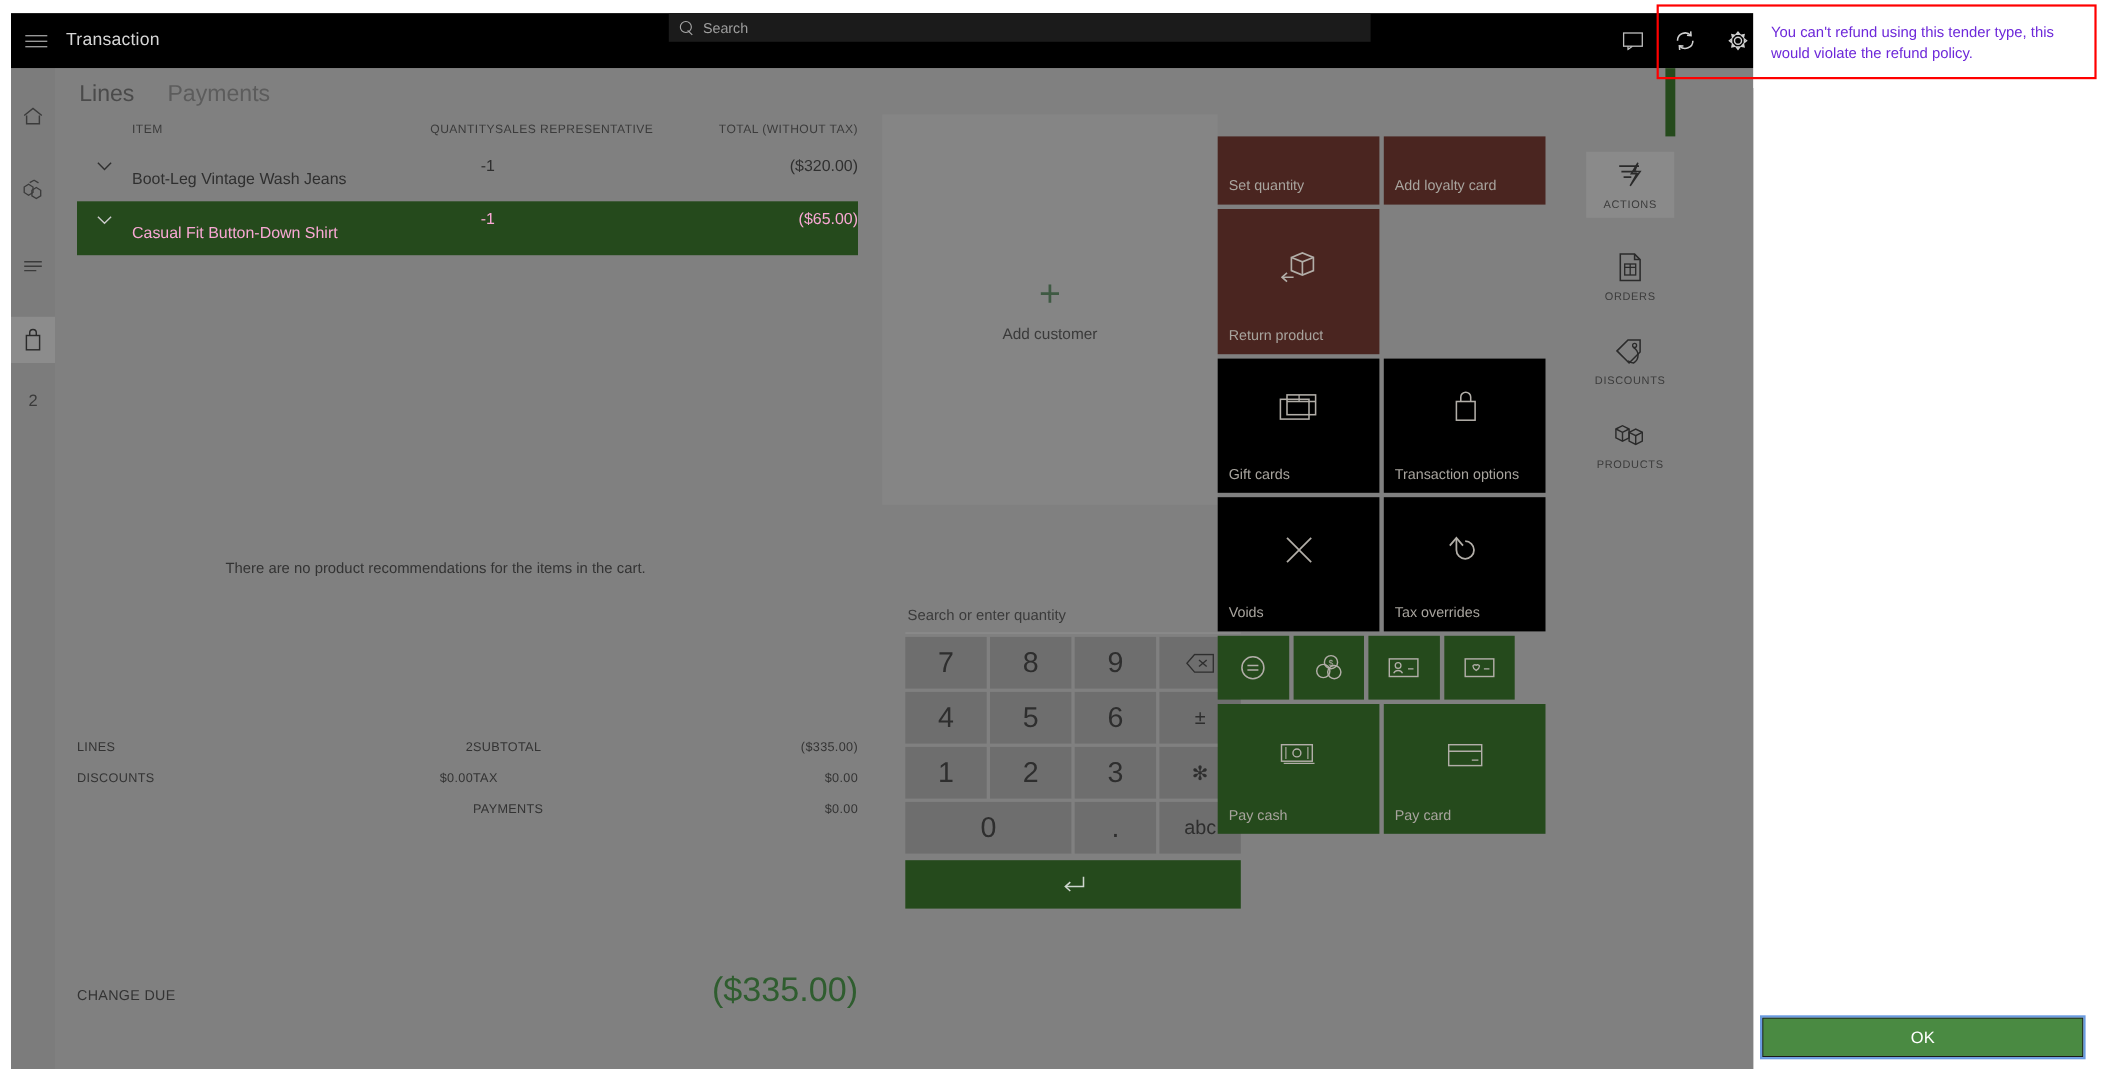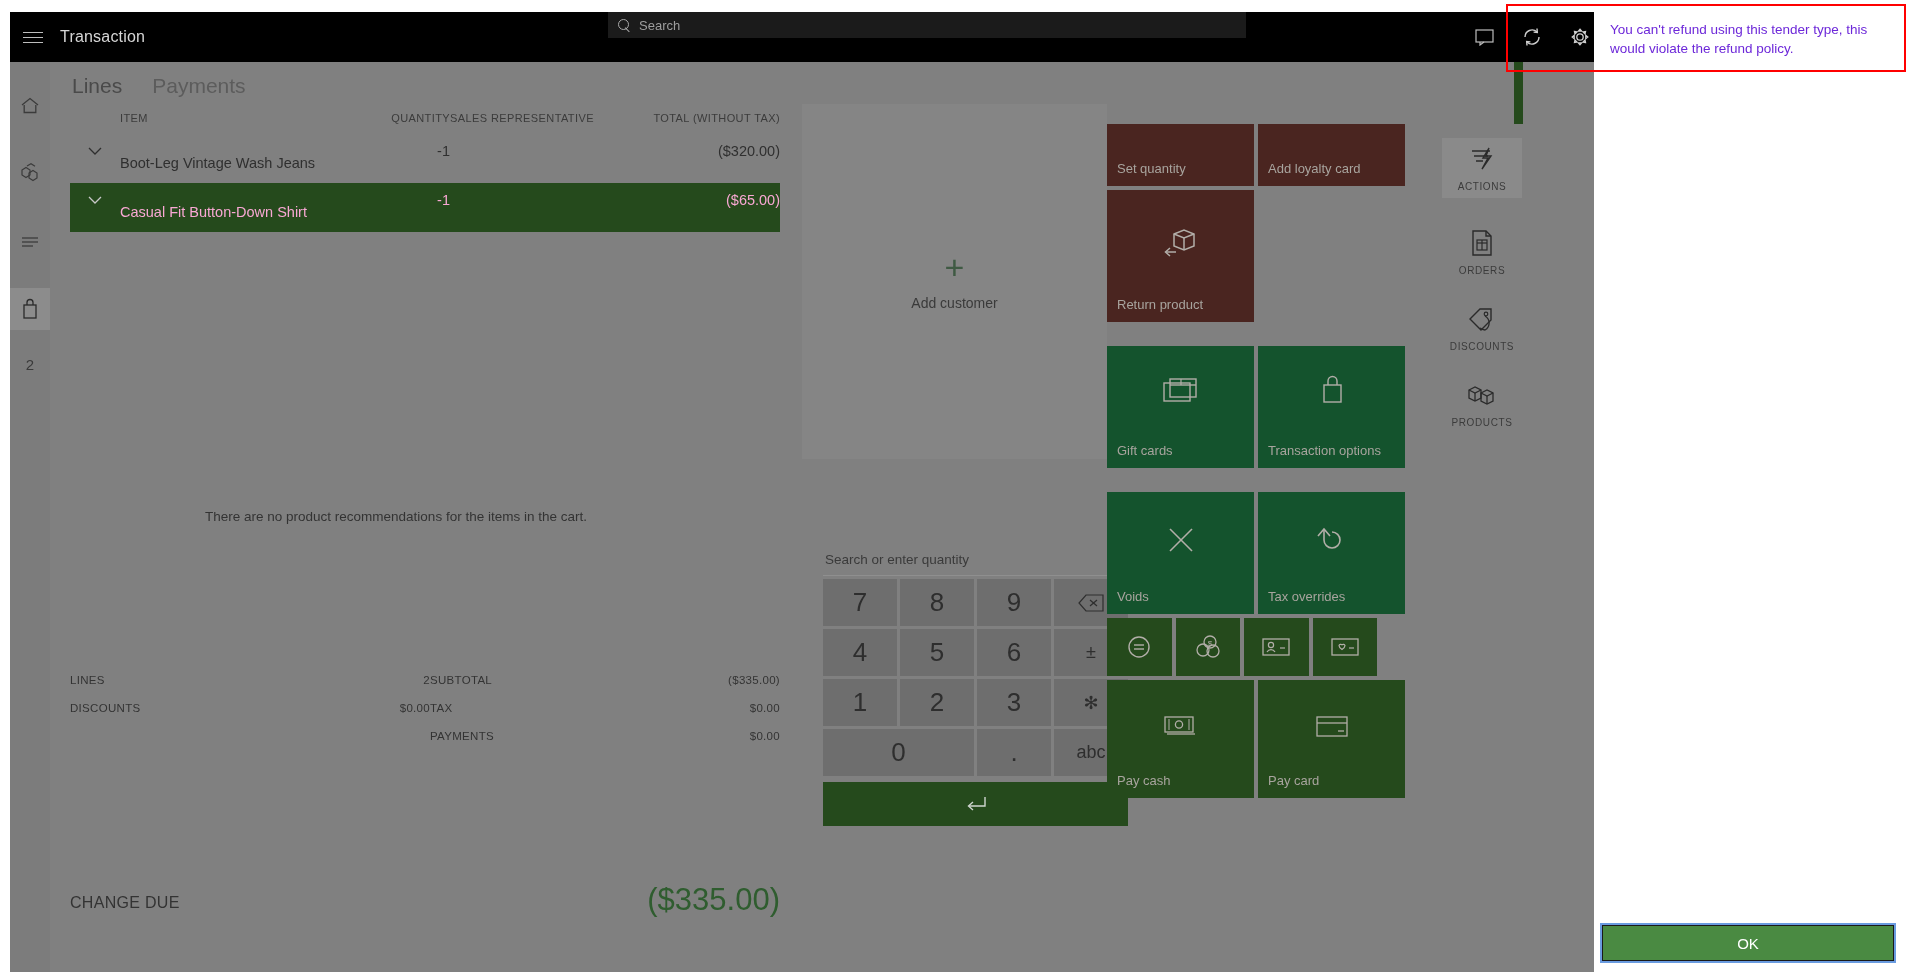--- a/index.html
+++ b/index.html
@@ -139,21 +139,21 @@
   .totals-grid {
     display: grid; grid-template-columns: 300px 60px 260px 90px;
     row-gap: 16px; font-size: 11.5px; color: #333; letter-spacing: .3px;
   }
   .tg-label { }
   .tg-val { text-align: right; }
   .change-row {
     position: absolute; left: 0; bottom: 6px; width: 710px;
     display: flex; align-items: flex-end; justify-content: space-between;
   }
-  .change-label { font-size: 16px; color: #333; letter-spacing:.3px; padding-bottom: 6px;}
+  .change-label { font-size: 13px; color: #333; letter-spacing:.3px; padding-bottom: 6px;}
   .change-val { font-size: 31px; color: #2f5d2f; }
 
   
   .cust-panel {
     position: absolute; left: 752px; top: 42px;
     width: 305px; height: 355px;
     background: rgba(255,255,255,0.045);
     display: flex; flex-direction: column; align-items: center; justify-content: center;
     cursor: pointer;
   }
@@ -200,21 +200,21 @@
   .tile .tlabel {
     font-size: 13px; color: #a8a49e; padding: 0 10px 9px 10px;
     line-height: 17px;
   }
   .tile .ticon {
     position:absolute; left:0; right:0; top:0; bottom: 0;
     display:flex; align-items:center; justify-content:center;
     pointer-events:none;
   }
   .brown { background: #4a2520; }
-  .dark  { background: #14532d; margin-top: 20px; }
+  .dark  { background: #000000; }
   .green { background: #254a1c; }
   .h-sm { height: 62px; }
   .h-md { height: 66px; }
   .h-lg { height: 132px; }
   .h-xl { height: 122px; }
   .h-pay { height: 118px; }
   .mini-row { display:flex; gap: 4px; margin-bottom: 4px; }
   .mini {
     width: 64.5px; height: 58px; background: #254a1c;
     display:flex; align-items:center; justify-content:center; cursor: pointer;

